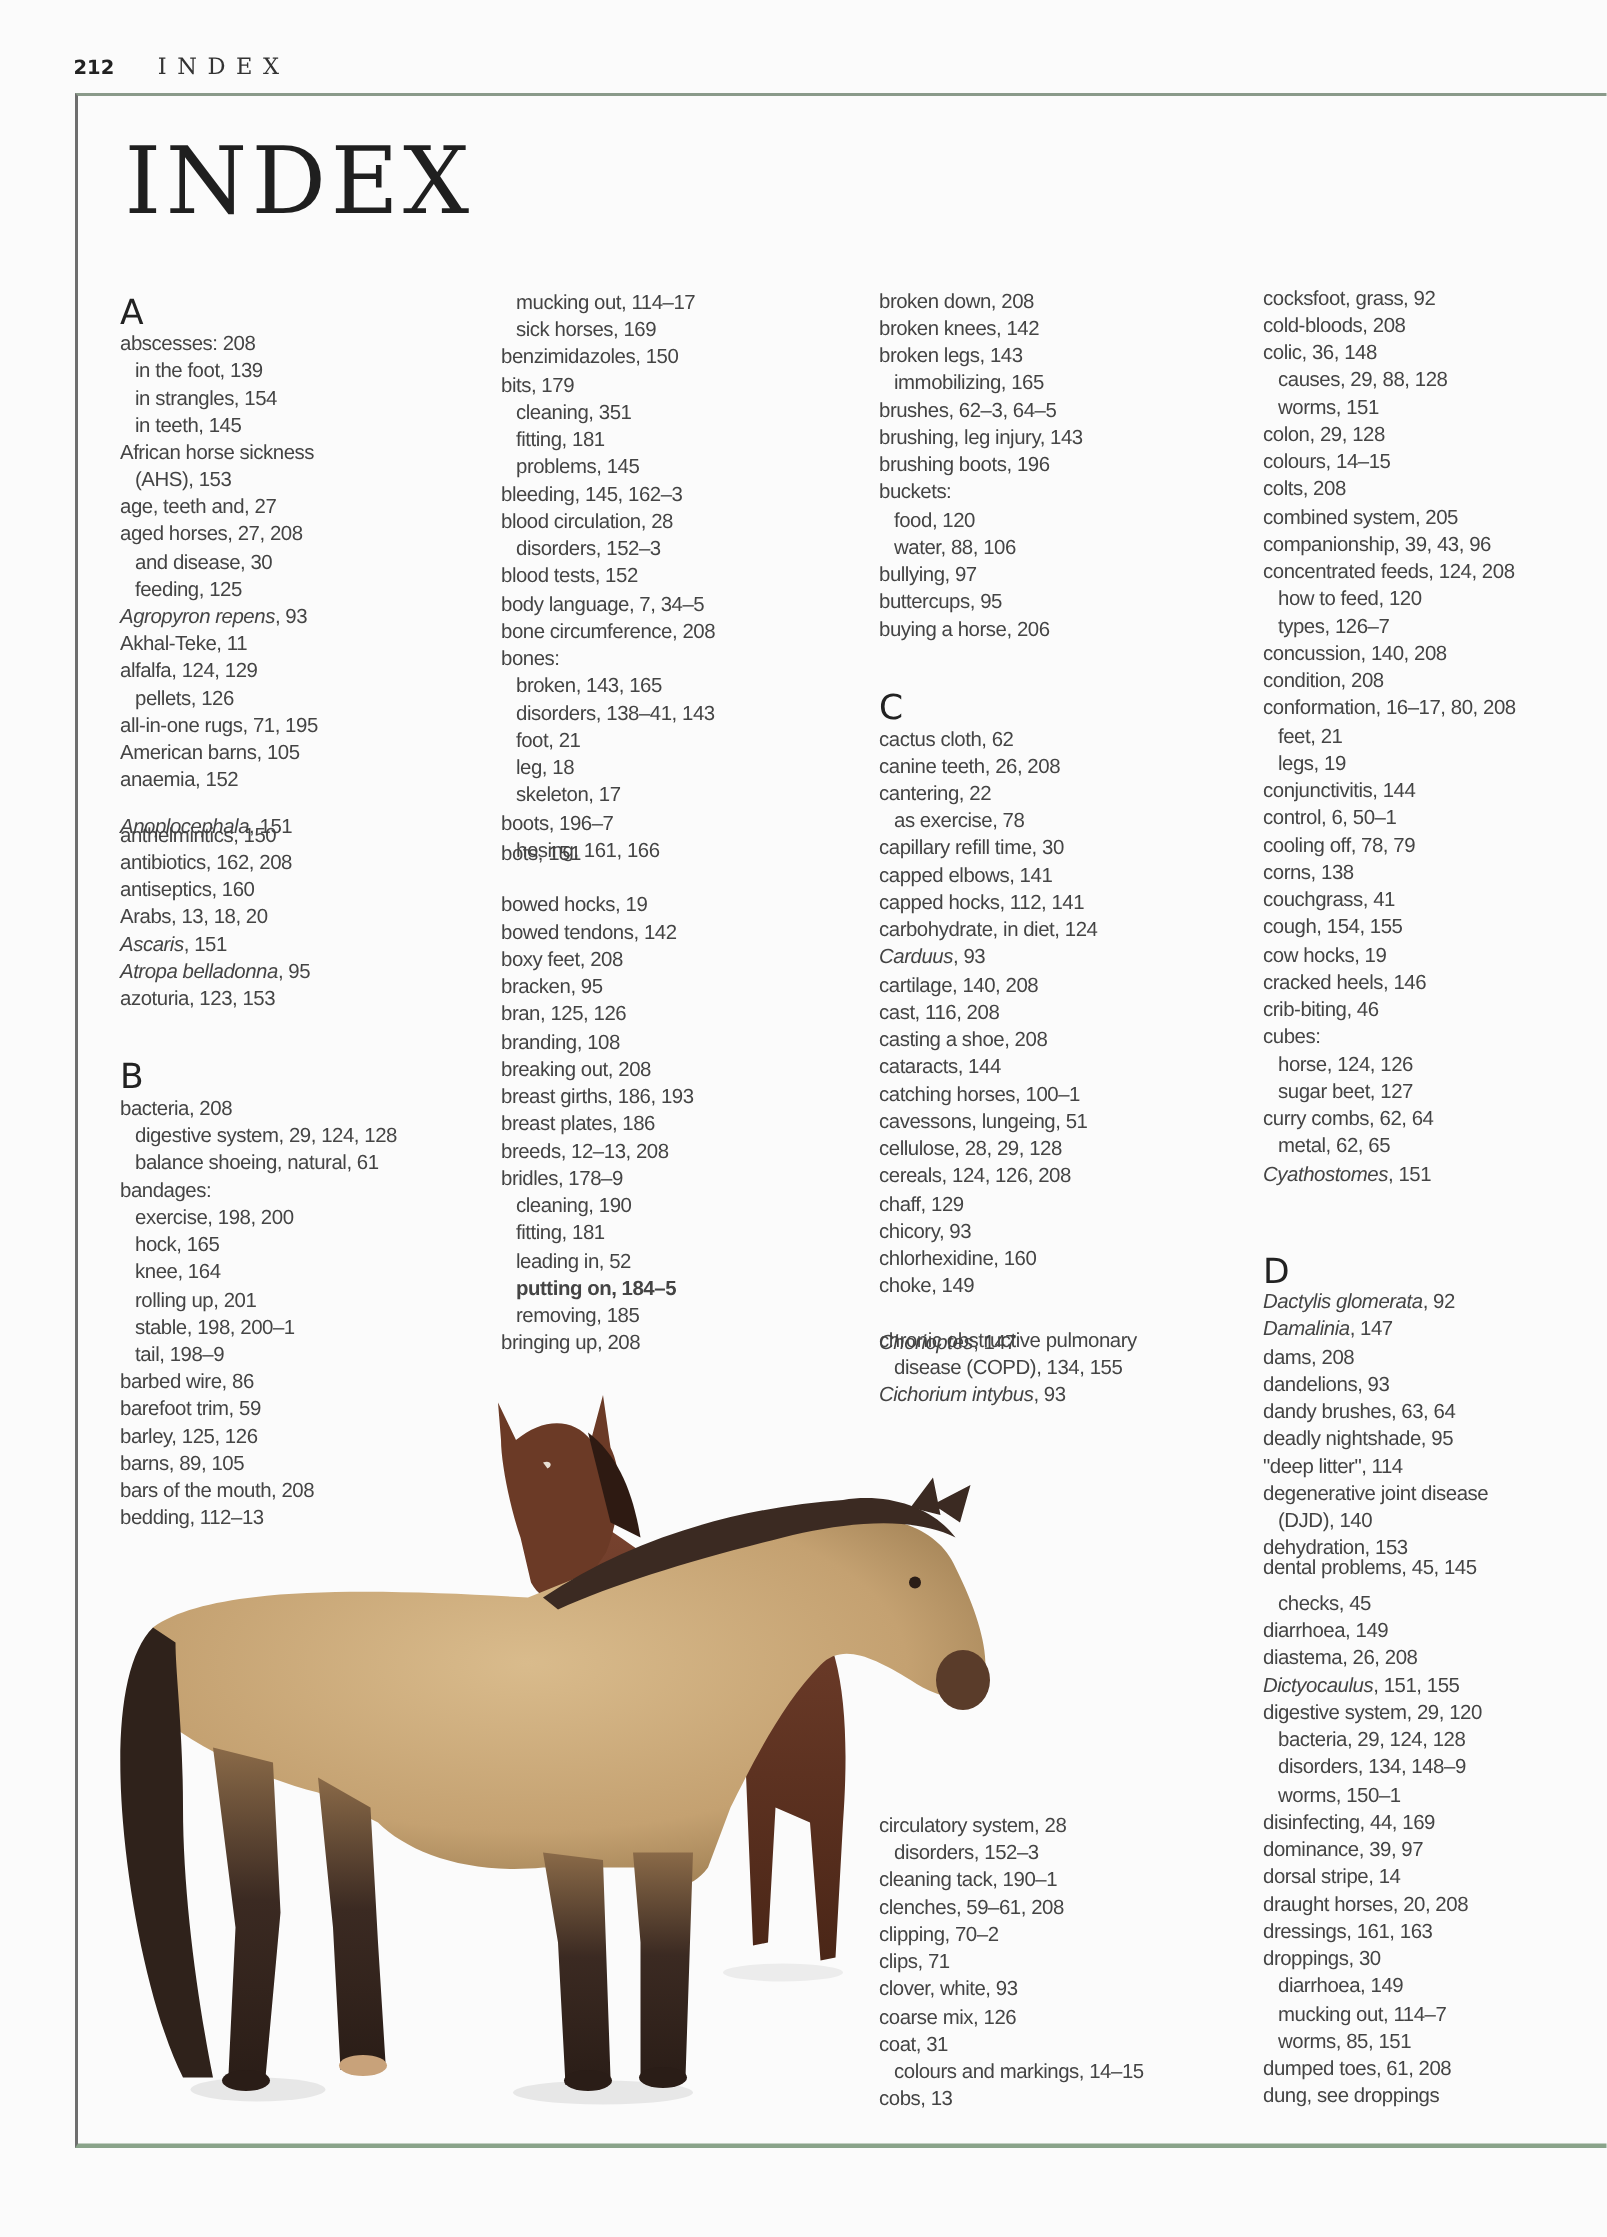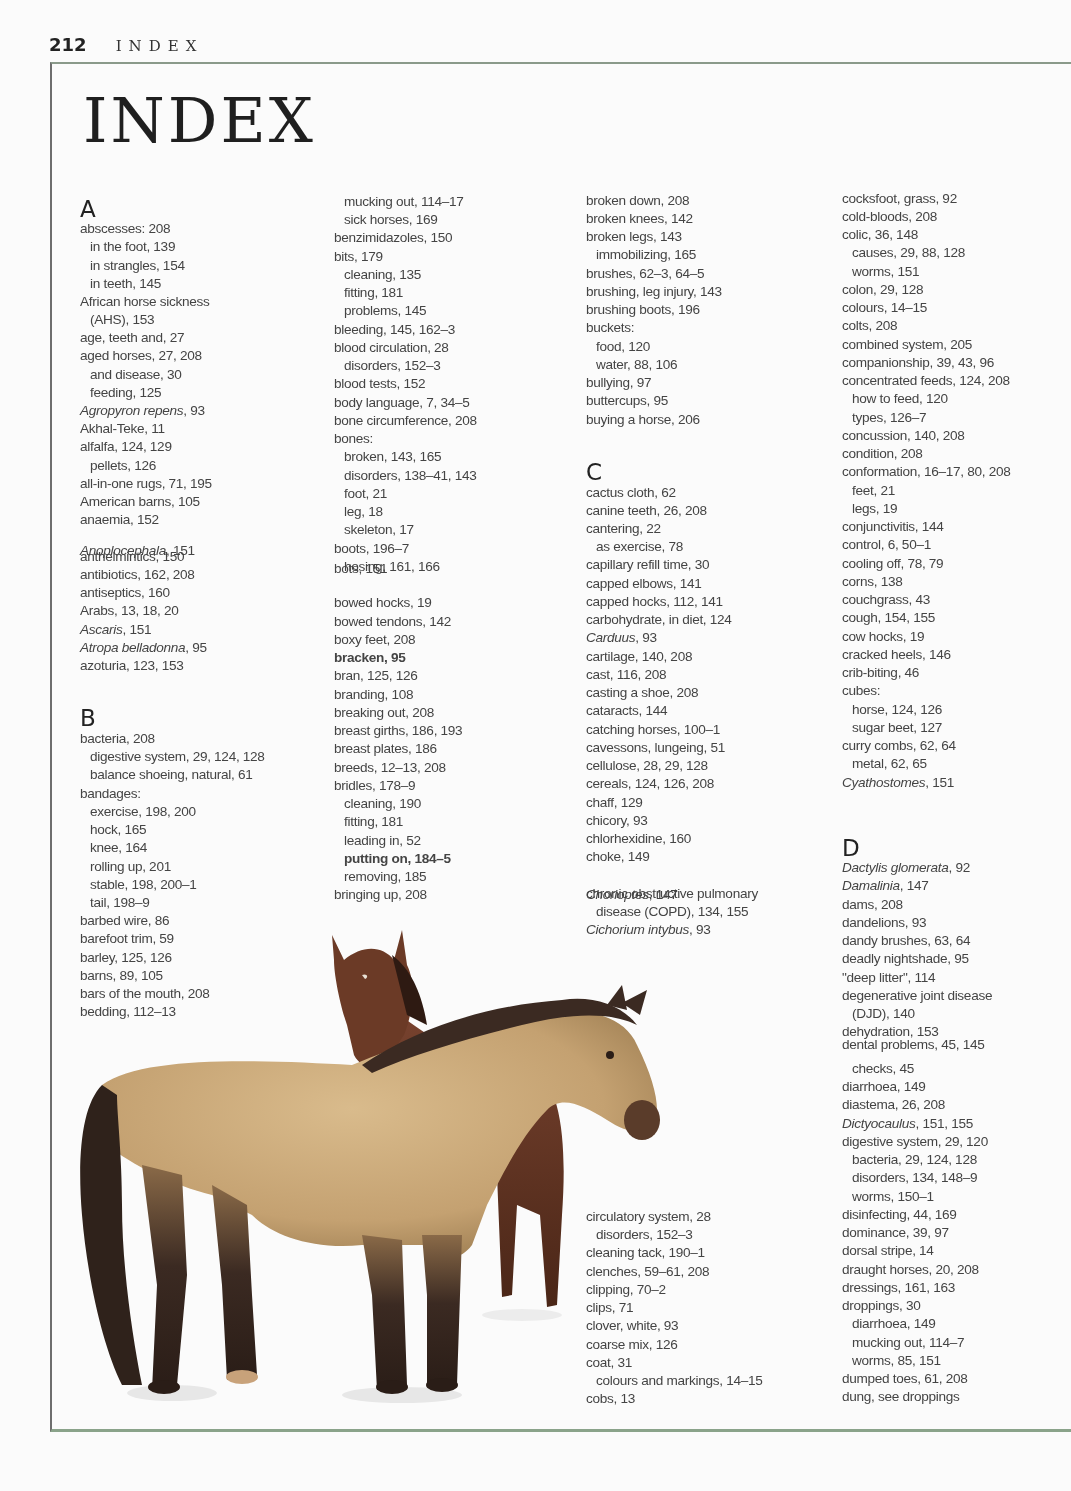--- a/index.html
+++ b/index.html
@@ -7,21 +7,21 @@
       width: 1071px; height: 1491px; background: #fbfbfb;
       position: relative; overflow: hidden;
       font-family: "DejaVu Sans", sans-serif;
       color: #3a3a3a;
     }
     .running-head {
       position: absolute; left: 49px; top: 34px;
       font-family: "DejaVu Serif", serif; font-size: 16px; color: #222;
       letter-spacing: 0;
     }
-    .running-head .pg { font-weight: bold; font-family: "DejaVu Sans", sans-serif; font-size: 18px; text-align: center; }
+    .running-head .pg { font-weight: bold; font-family: "DejaVu Sans", sans-serif; font-size: 13px; text-align: center; }
     .running-head .sec { margin-left: 24px; letter-spacing: 7px; font-size: 15px; font-weight: normal; color: #333; }
     .frame {
       position: absolute; left: 50px; top: 62px; width: 1030px; height: 1370px;
       border-top: 2px solid #8a9a8a; border-left: 2px solid #6e6e6e;
       border-bottom: 3px solid #8aa38a;
       box-sizing: border-box;
     }
     .title {
       position: absolute; left: 83px; top: 90px;
       font-family: "DejaVu Serif", serif; font-size: 62px; letter-spacing: 3px;
@@ -96,42 +96,42 @@
     <div class="line" style="top: 949px;"><span>barley, 125, 126</span></div>
     <div class="line" style="top: 967px;"><span>barns, 89, 105</span></div>
     <div class="line" style="top: 985px;"><span>bars of the mouth, 208</span></div>
     <div class="line" style="top: 1003px;"><span>bedding, 112–13</span></div>
   </div>
 <div class="col" id="col-1" style="left: 334px; top: 0px;">
     <div class="line sub" style="top: 193px;"><span>mucking out, 114–17</span></div>
     <div class="line sub" style="top: 211px;"><span>sick horses, 169</span></div>
     <div class="line" style="top: 229px;"><span>benzimidazoles, 150</span></div>
     <div class="line" style="top: 248px;"><span>bits, 179</span></div>
-    <div class="line sub" style="top: 266px;"><span>cleaning, 135</span></div>
+    <div class="line sub" style="top: 266px;"><span>cleaning, 351</span></div>
     <div class="line sub" style="top: 284px;"><span>fitting, 181</span></div>
     <div class="line sub" style="top: 302px;"><span>problems, 145</span></div>
     <div class="line" style="top: 321px;"><span>bleeding, 145, 162–3</span></div>
     <div class="line" style="top: 339px;"><span>blood circulation, 28</span></div>
     <div class="line sub" style="top: 357px;"><span>disorders, 152–3</span></div>
     <div class="line" style="top: 375px;"><span>blood tests, 152</span></div>
     <div class="line" style="top: 394px;"><span>body language, 7, 34–5</span></div>
     <div class="line" style="top: 412px;"><span>bone circumference, 208</span></div>
     <div class="line" style="top: 430px;"><span>bones:</span></div>
     <div class="line sub" style="top: 448px;"><span>broken, 143, 165</span></div>
     <div class="line sub" style="top: 467px;"><span>disorders, 138–41, 143</span></div>
     <div class="line sub" style="top: 485px;"><span>foot, 21</span></div>
     <div class="line sub" style="top: 503px;"><span>leg, 18</span></div>
     <div class="line sub" style="top: 521px;"><span>skeleton, 17</span></div>
     <div class="line" style="top: 540px;"><span>boots, 196–7</span></div>
     <div class="line sub" style="top: 558px;"><span>hosing, 161, 166</span></div>
     <div class="line" style="top: 560px;"><span>bots, 151</span></div>
     <div class="line" style="top: 594px;"><span>bowed hocks, 19</span></div>
     <div class="line" style="top: 613px;"><span>bowed tendons, 142</span></div>
     <div class="line" style="top: 631px;"><span>boxy feet, 208</span></div>
-    <div class="line" style="top: 649px; font-weight: bold;"><span>bracken, 95</span></div>
+    <div class="line" style="top: 649px;"><span>bracken, 95</span></div>
     <div class="line" style="top: 667px;"><span>bran, 125, 126</span></div>
     <div class="line" style="top: 686px;"><span>branding, 108</span></div>
     <div class="line" style="top: 704px;"><span>breaking out, 208</span></div>
     <div class="line" style="top: 722px;"><span>breast girths, 186, 193</span></div>
     <div class="line" style="top: 740px;"><span>breast plates, 186</span></div>
     <div class="line" style="top: 759px;"><span>breeds, 12–13, 208</span></div>
     <div class="line" style="top: 777px;"><span>bridles, 178–9</span></div>
     <div class="line sub" style="top: 795px;"><span>cleaning, 190</span></div>
     <div class="line sub" style="top: 813px;"><span>fitting, 181</span></div>
     <div class="line sub" style="top: 832px;"><span>leading in, 52</span></div>
@@ -207,21 +207,21 @@
     <div class="line sub" style="top: 409px;"><span>types, 126–7</span></div>
     <div class="line" style="top: 427px;"><span>concussion, 140, 208</span></div>
     <div class="line" style="top: 445px;"><span>condition, 208</span></div>
     <div class="line" style="top: 463px;"><span>conformation, 16–17, 80, 208</span></div>
     <div class="line sub" style="top: 482px;"><span>feet, 21</span></div>
     <div class="line sub" style="top: 500px;"><span>legs, 19</span></div>
     <div class="line" style="top: 518px;"><span>conjunctivitis, 144</span></div>
     <div class="line" style="top: 536px;"><span>control, 6, 50–1</span></div>
     <div class="line" style="top: 555px;"><span>cooling off, 78, 79</span></div>
     <div class="line" style="top: 573px;"><span>corns, 138</span></div>
-    <div class="line" style="top: 591px;"><span>couchgrass, 43</span></div>
+    <div class="line" style="top: 591px;"><span>couchgrass, 41</span></div>
     <div class="line" style="top: 609px;"><span>cough, 154, 155</span></div>
     <div class="line" style="top: 628px;"><span>cow hocks, 19</span></div>
     <div class="line" style="top: 646px;"><span>cracked heels, 146</span></div>
     <div class="line" style="top: 664px;"><span>crib-biting, 46</span></div>
     <div class="line" style="top: 682px;"><span>cubes:</span></div>
     <div class="line sub" style="top: 701px;"><span>horse, 124, 126</span></div>
     <div class="line sub" style="top: 719px;"><span>sugar beet, 127</span></div>
     <div class="line" style="top: 737px;"><span>curry combs, 62, 64</span></div>
     <div class="line sub" style="top: 755px;"><span>metal, 62, 65</span></div>
     <div class="line" style="top: 774px;"><span style="font-style: italic;">Cyathostomes</span><span>, 151</span></div>

